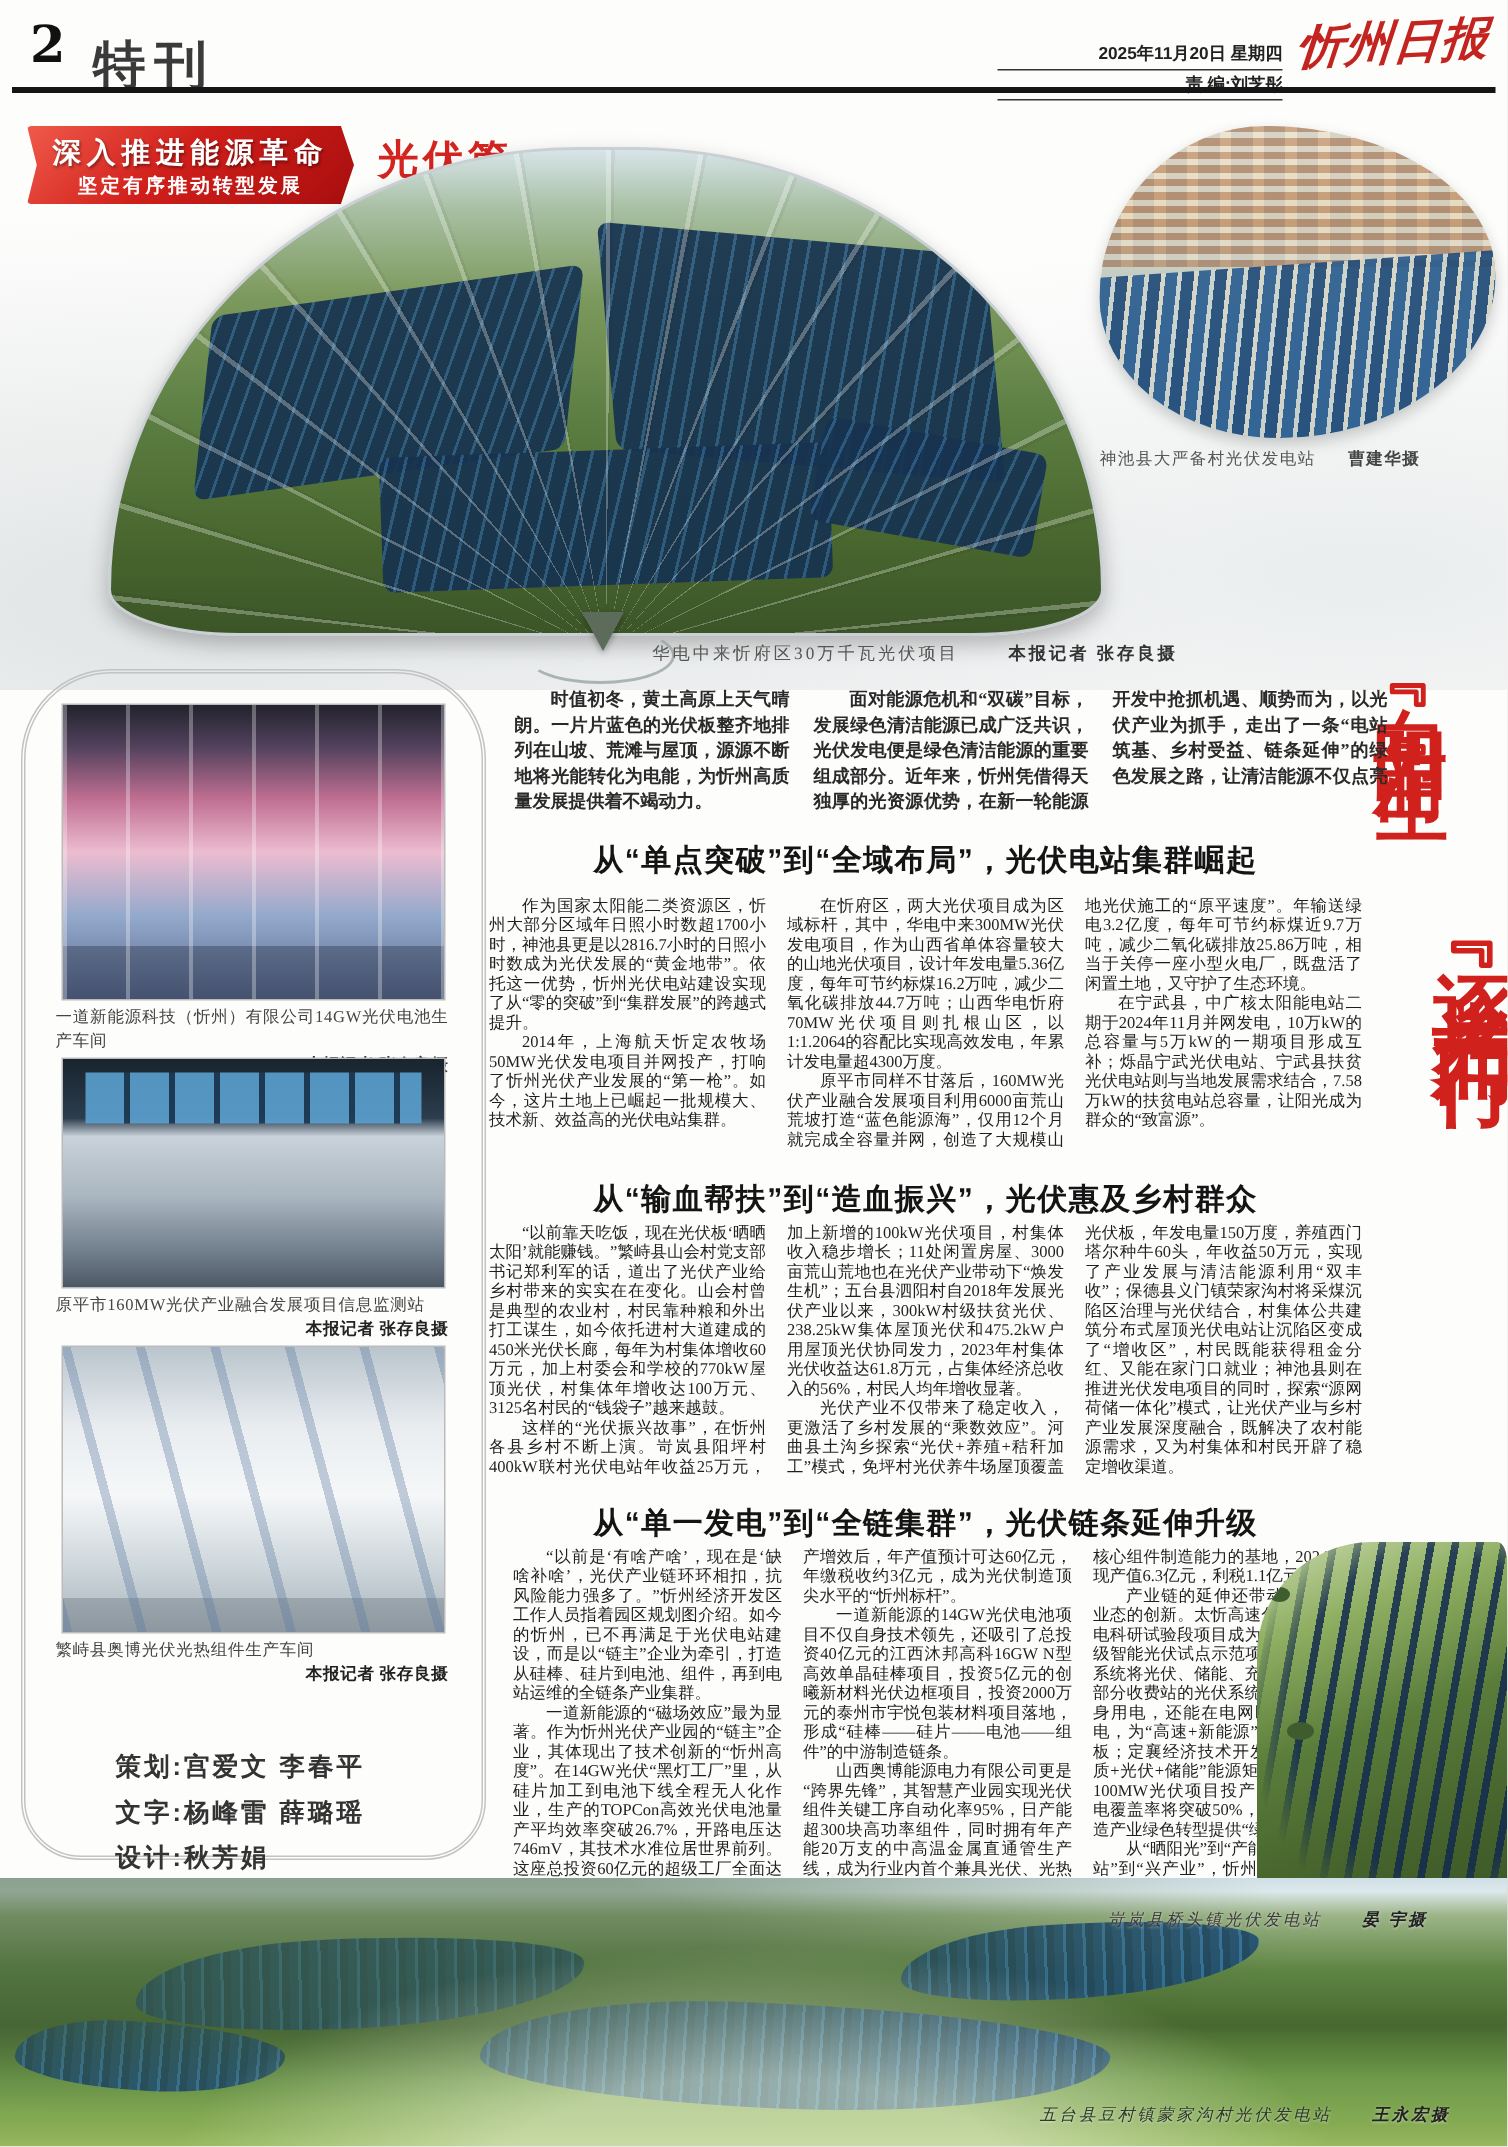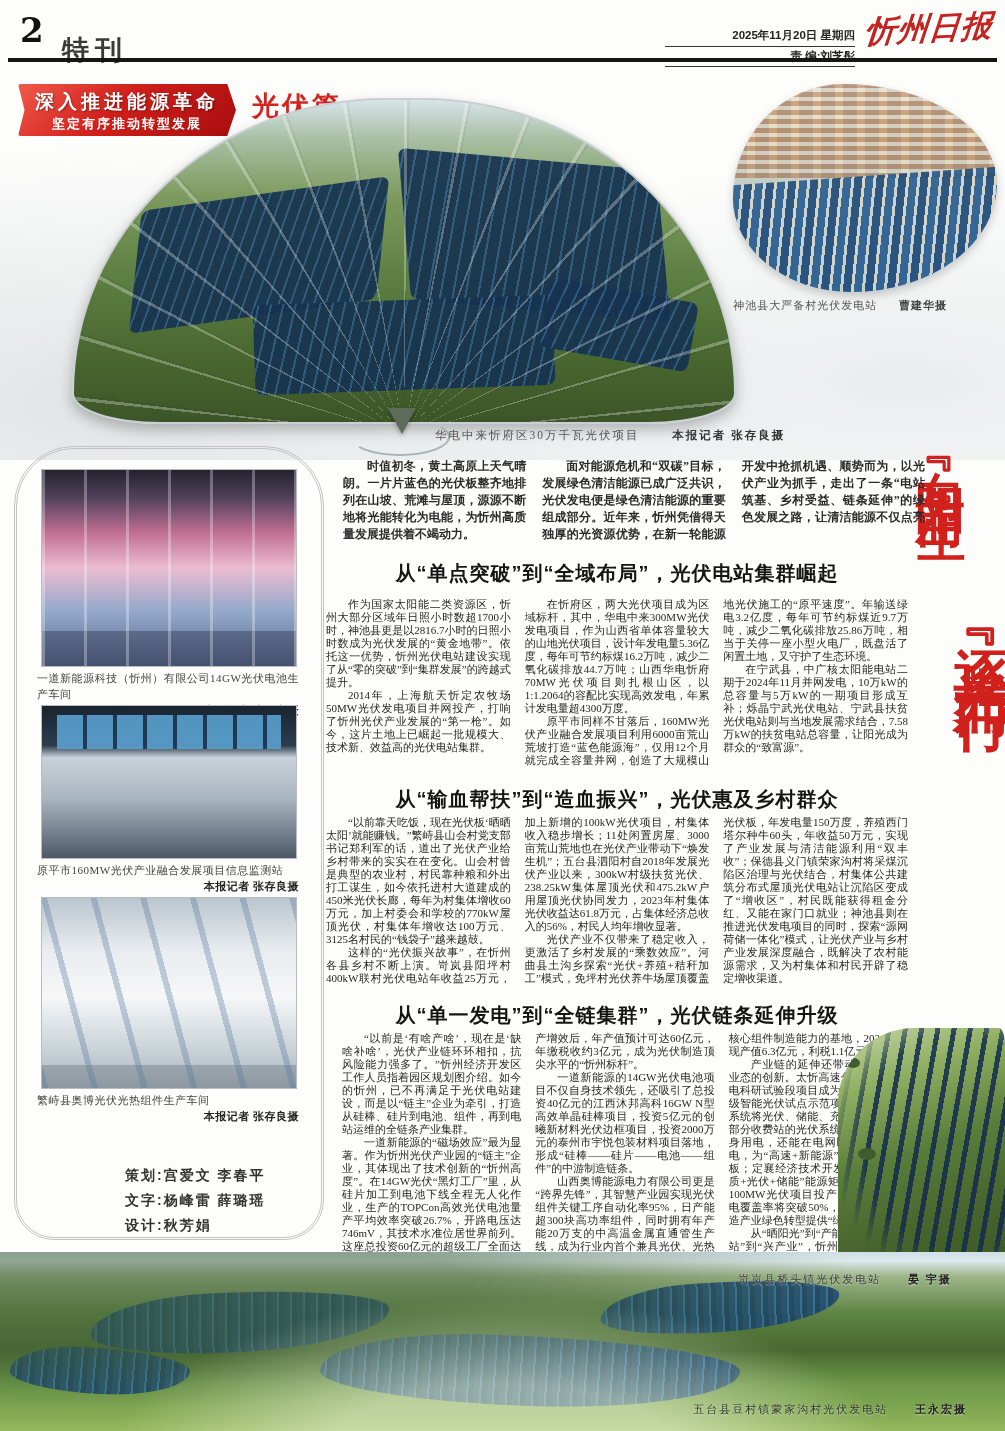--- a/index.html
+++ b/index.html
@@ -1,21 +1,21 @@
 <!DOCTYPE html>
 <html lang="zh"><head>
 <meta charset="utf-8">
 <style>
   html,body{margin:0;padding:0;background:#e9e9e9;}
   #paper{position:relative;width:1005px;height:1431px;background:#fdfdfc;margin:0 auto;
          font-family:"Liberation Serif","DejaVu Serif",serif;color:#222;overflow:hidden;}
   
   .hdr{position:absolute;top:8px;left:0;width:100%;height:48px;}
   .pagenum{position:absolute;left:20px;top:2px;font-family:"DejaVu Serif",serif;font-size:34px;font-weight:bold;color:#111;}
-  .section{position:absolute;left:62px;top:24px;font-size:27px;letter-spacing:6px;color:#3a3a3a;font-family:"Liberation Sans",sans-serif;font-weight:bold;}
+  .section{position:absolute;left:62px;top:12px;font-size:35px;letter-spacing:6px;color:#3a3a3a;font-family:"Liberation Sans",sans-serif;font-weight:bold;}
   .hdr-right{position:absolute;right:150px;top:20px;width:190px;text-align:right;font-family:"Liberation Sans",sans-serif;}
   .hdr-date{font-size:11.5px;font-weight:bold;color:#222;padding-bottom:3px;}
   .hdr-editor{font-size:11.5px;font-weight:bold;color:#222;border-top:1px solid #333;border-bottom:1px solid #333;padding:2px 0;}
   .masthead{position:absolute;right:12px;top:0px;font-size:31px;font-weight:900;font-style:italic;color:#c3241f;
             transform:rotate(-3deg) skewX(-8deg);font-family:"Liberation Serif",serif;letter-spacing:1px;}
   .black-rule{position:absolute;top:58px;left:8px;right:8px;height:4px;background:#151515;}
   
   .banner{position:absolute;left:18px;top:84px;width:218px;height:52px;background:linear-gradient(135deg,#f05a4b 0%,#d01f1a 45%,#a80e0e 100%);
           border-radius:3px;box-shadow:2px 3px 6px rgba(0,0,0,.25);color:#fff;text-align:center;
           font-family:"Liberation Sans",sans-serif;clip-path:polygon(0 0,96% 0,100% 50%,96% 100%,0 100%,3% 50%);}
@@ -63,21 +63,21 @@
   .sb-photo.ph1 .machines{position:absolute;inset:0;background:repeating-linear-gradient(90deg,rgba(255,255,255,.30) 0 3px,transparent 3px 42px),linear-gradient(0deg,rgba(40,50,70,.4) 0 18%,transparent 18%);}
   .sb-photo.ph2{top:256px;height:152px;background:linear-gradient(180deg,#18242f 0%,#2c3d4d 26%,#c9d2da 34%,#aab6c0 60%,#707d8b 85%,#4c5866 100%);}
   .sb-photo.ph2 .screens{position:absolute;left:6%;top:6%;width:88%;height:22%;background:repeating-linear-gradient(90deg,#5aa0cf 0 26px,#1d3a55 26px 30px);opacity:.9;}
   .sb-photo.ph3{top:448px;height:190px;background:linear-gradient(180deg,#b9c5cd 0%,#e9edf0 28%,#f5f7f8 52%,#ccd5da 78%,#a7b3bc 100%);}
   .sb-photo.ph3 .tables{position:absolute;inset:0;background:repeating-linear-gradient(75deg,rgba(90,120,160,.35) 0 6px,transparent 6px 48px),linear-gradient(0deg,rgba(60,70,80,.25) 0 12%,transparent 12%);}
   .sb-cap{position:absolute;left:20px;width:262px;font-size:11px;color:#444;text-align:justify;letter-spacing:.5px;line-height:1.45;}
   .sb-cap .cr{display:block;text-align:right;}
   .sb-cap b{color:#222;}
   .cap1{top:222px;} .cap2{top:414px;} .cap3{top:644px;}
   .credits{position:absolute;left:60px;top:714px;width:190px;font-family:"Liberation Sans",sans-serif;
-           font-size:14px;font-weight:bold;color:#333;line-height:1.8;letter-spacing:2px;margin-left:48px;}
+           font-size:17px;font-weight:bold;color:#333;line-height:1.8;letter-spacing:2px;}
   
   .intro{position:absolute;left:326px;top:458px;width:582px;height:102px;overflow:hidden;
          column-count:3;column-gap:16px;font-size:12px;font-weight:bold;line-height:1.42;text-align:justify;color:#2a2a2a;margin-left:17px;}
   .intro p,.art-body p{margin:0;text-indent:2em;}
   .art-title{position:absolute;left:326px;width:582px;text-align:center;font-family:"Liberation Sans",sans-serif;
              font-size:20px;font-weight:900;color:#141414;letter-spacing:1px;}
   .t1{top:560px;} .t2{top:786px;} .t3{top:1002px;text-align:center;}
   .art-body{position:absolute;left:326px;column-count:3;column-gap:14px;font-size:11px;line-height:1.18;
             text-align:justify;color:#1f1f1f;overflow:hidden;}
   .b1{top:598px;width:582px;height:182px;}
@@ -92,21 +92,21 @@
   .terraced .dot{position:absolute;border-radius:50%;background:#3f5c2e;}
   
   .bottom{position:absolute;left:0;top:1252px;width:1005px;height:179px;overflow:hidden;
           background:linear-gradient(180deg,#cfdfe7 0%,#dce8ea 5%,#9cb487 14%,#5f8544 34%,#47682f 55%,#6f9a4a 75%,#86ab54 92%,#96b95e 100%);}
   .bottom .patch{position:absolute;background:repeating-linear-gradient(92deg,#1c4a74 0 6px,#2e6da4 6px 8px,#173f63 8px 13px);opacity:.88;border-radius:40% 60% 50% 50%/60% 40% 60% 40%;}
   .bottom .q1{left:90px;top:40px;width:300px;height:60px;transform:rotate(-3deg);}
   .bottom .q2{left:320px;top:84px;width:420px;height:70px;transform:rotate(2deg);}
   .bottom .q3{left:600px;top:30px;width:240px;height:50px;transform:rotate(-4deg);}
   .bottom .q4{left:10px;top:96px;width:180px;height:46px;transform:rotate(3deg);}
   .bottom .hillshadow{position:absolute;inset:0;background:radial-gradient(ellipse at 50% 115%,rgba(240,246,220,.55) 0 25%,transparent 55%),radial-gradient(ellipse at 8% 20%,rgba(70,100,60,.5) 0 30%,transparent 60%);}
-  .photo-cap{position:absolute;font-size:11px;letter-spacing:2px;color:#3c3c3c;text-shadow:0 1px 2px rgba(255,255,255,.5);}
+  .photo-cap{position:absolute;font-size:11px;letter-spacing:2px;color:#3c3c3c;text-shadow:0 1px 2px rgba(255,255,255,.5);font-style:italic;}
   .pc1{left:690px;top:1272px;width:310px;text-align:center;}
   .pc2{left:660px;top:1402px;width:340px;text-align:center;color:#2e3a2a;}
   .photo-cap b{color:#222;}
   .photo-cap .sp{margin-left:22px;}
 </style>
 </head>
 <body>
 
 <div id="paper">
 

